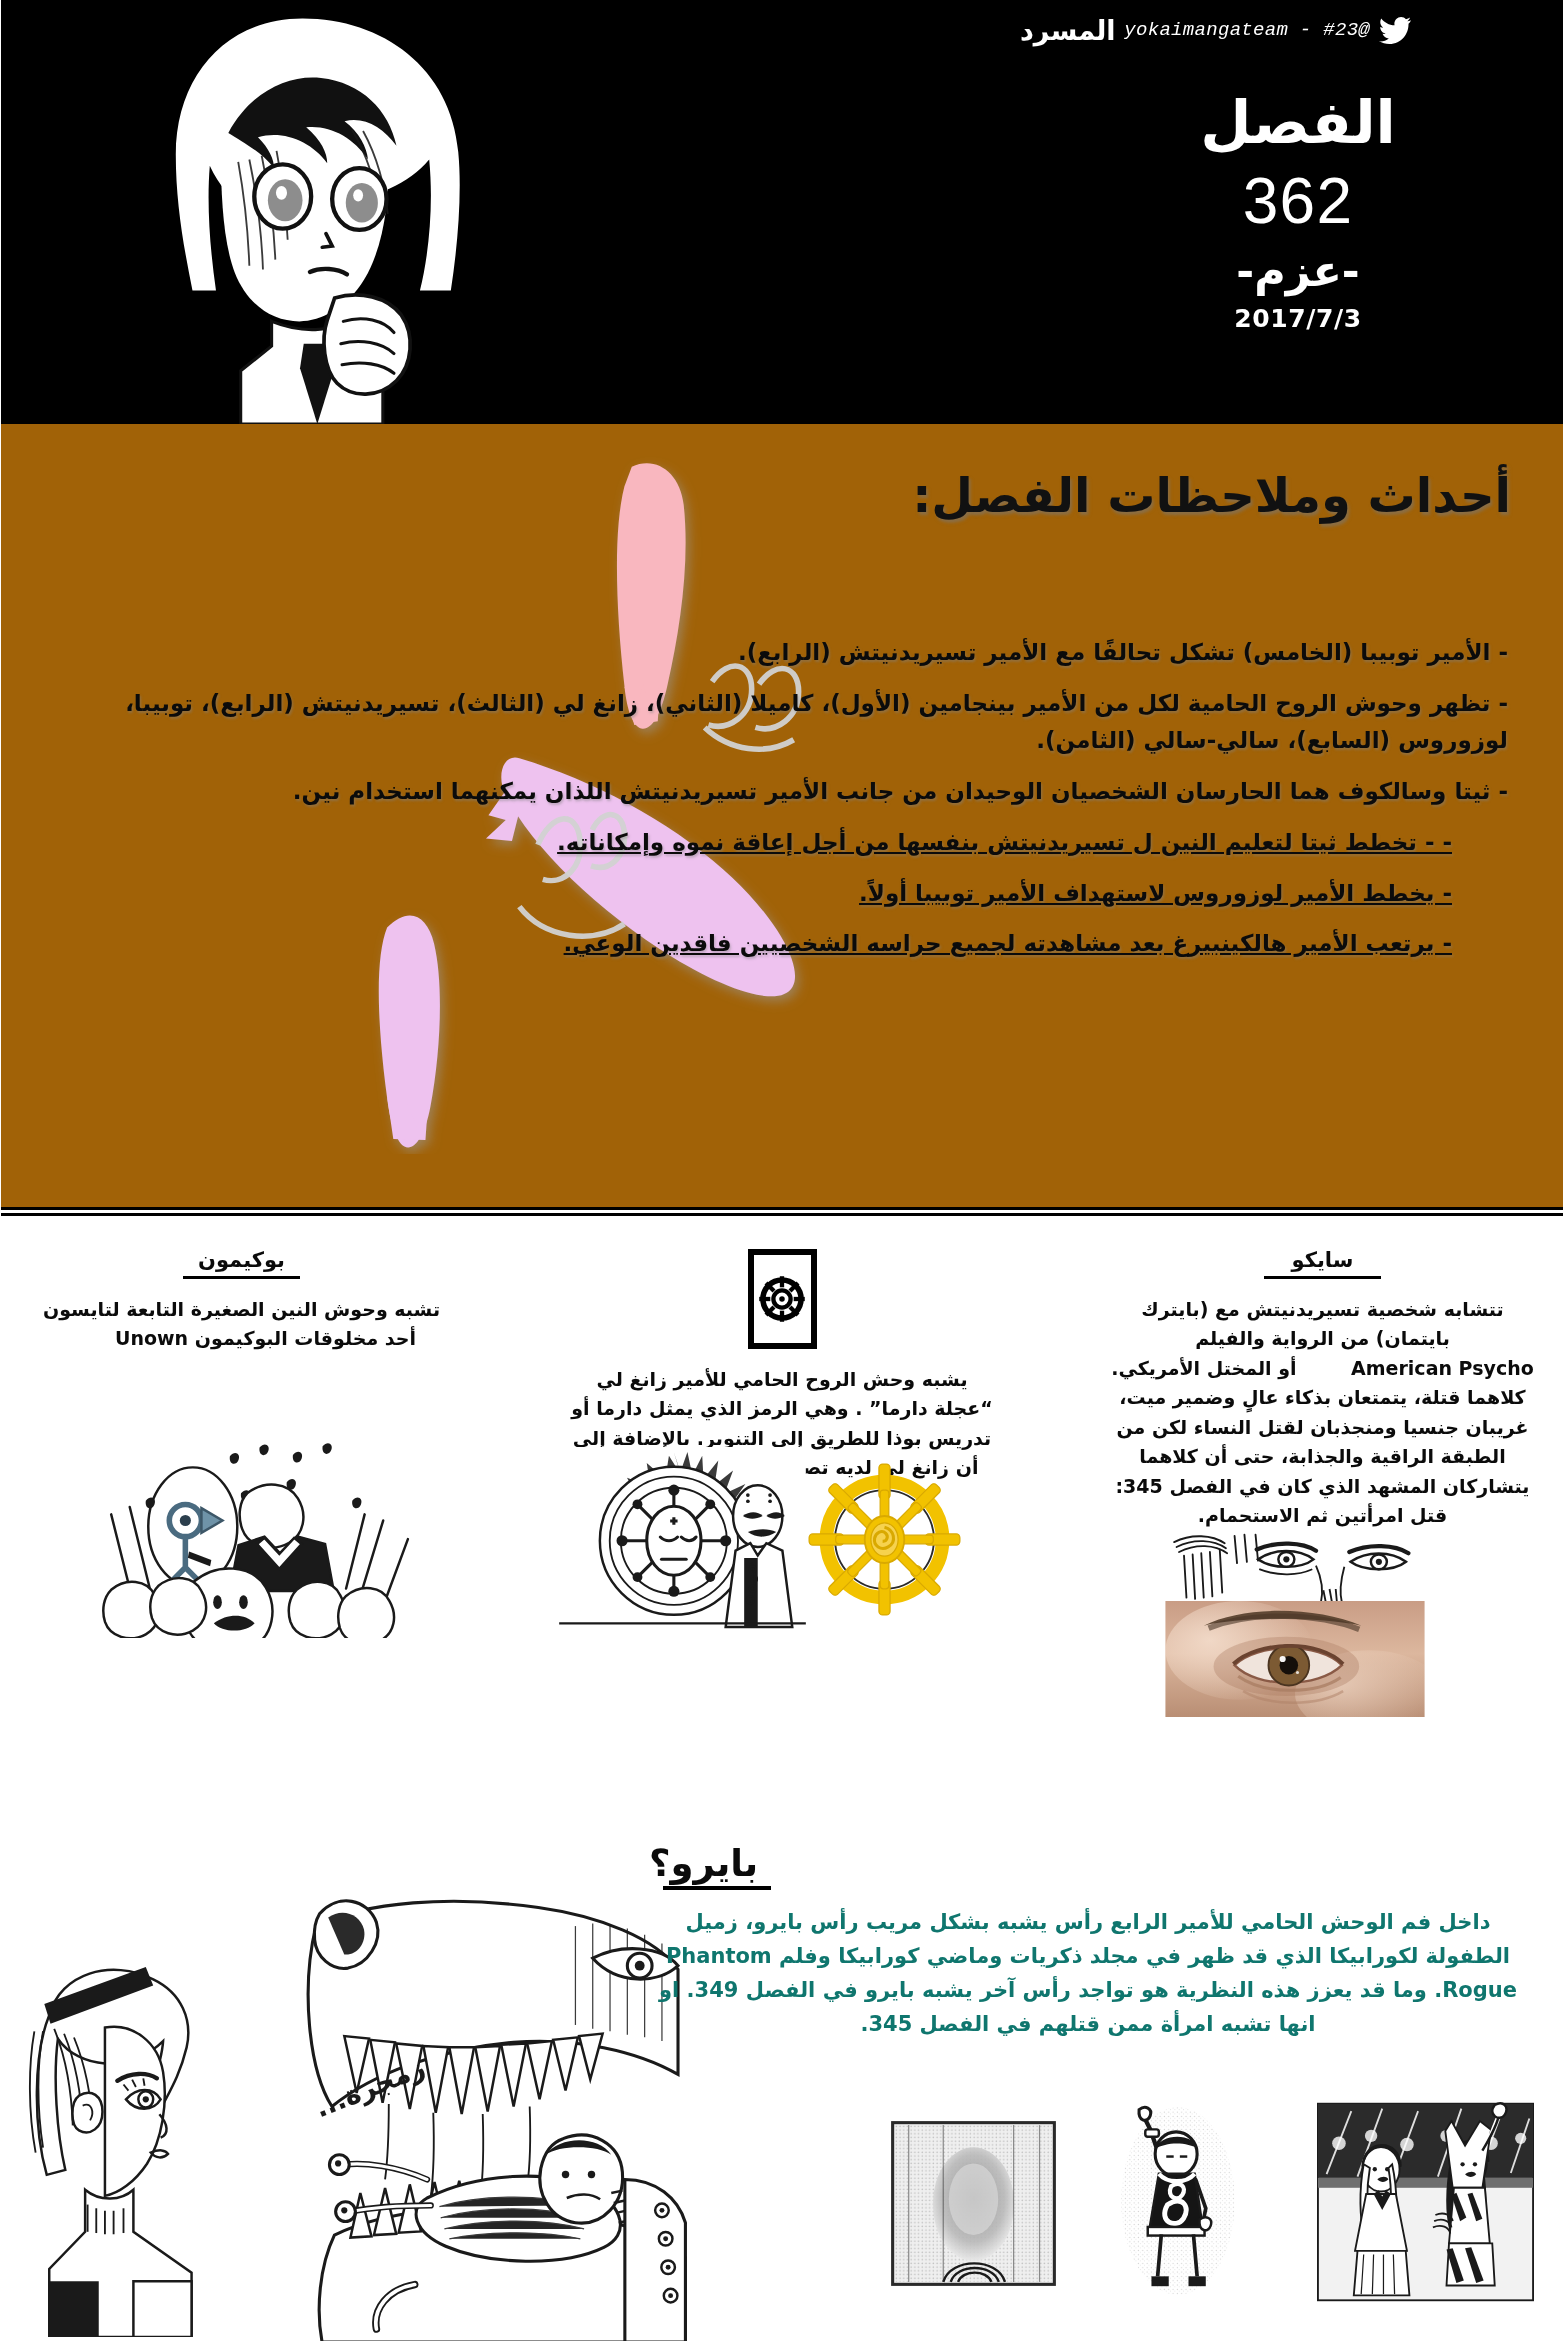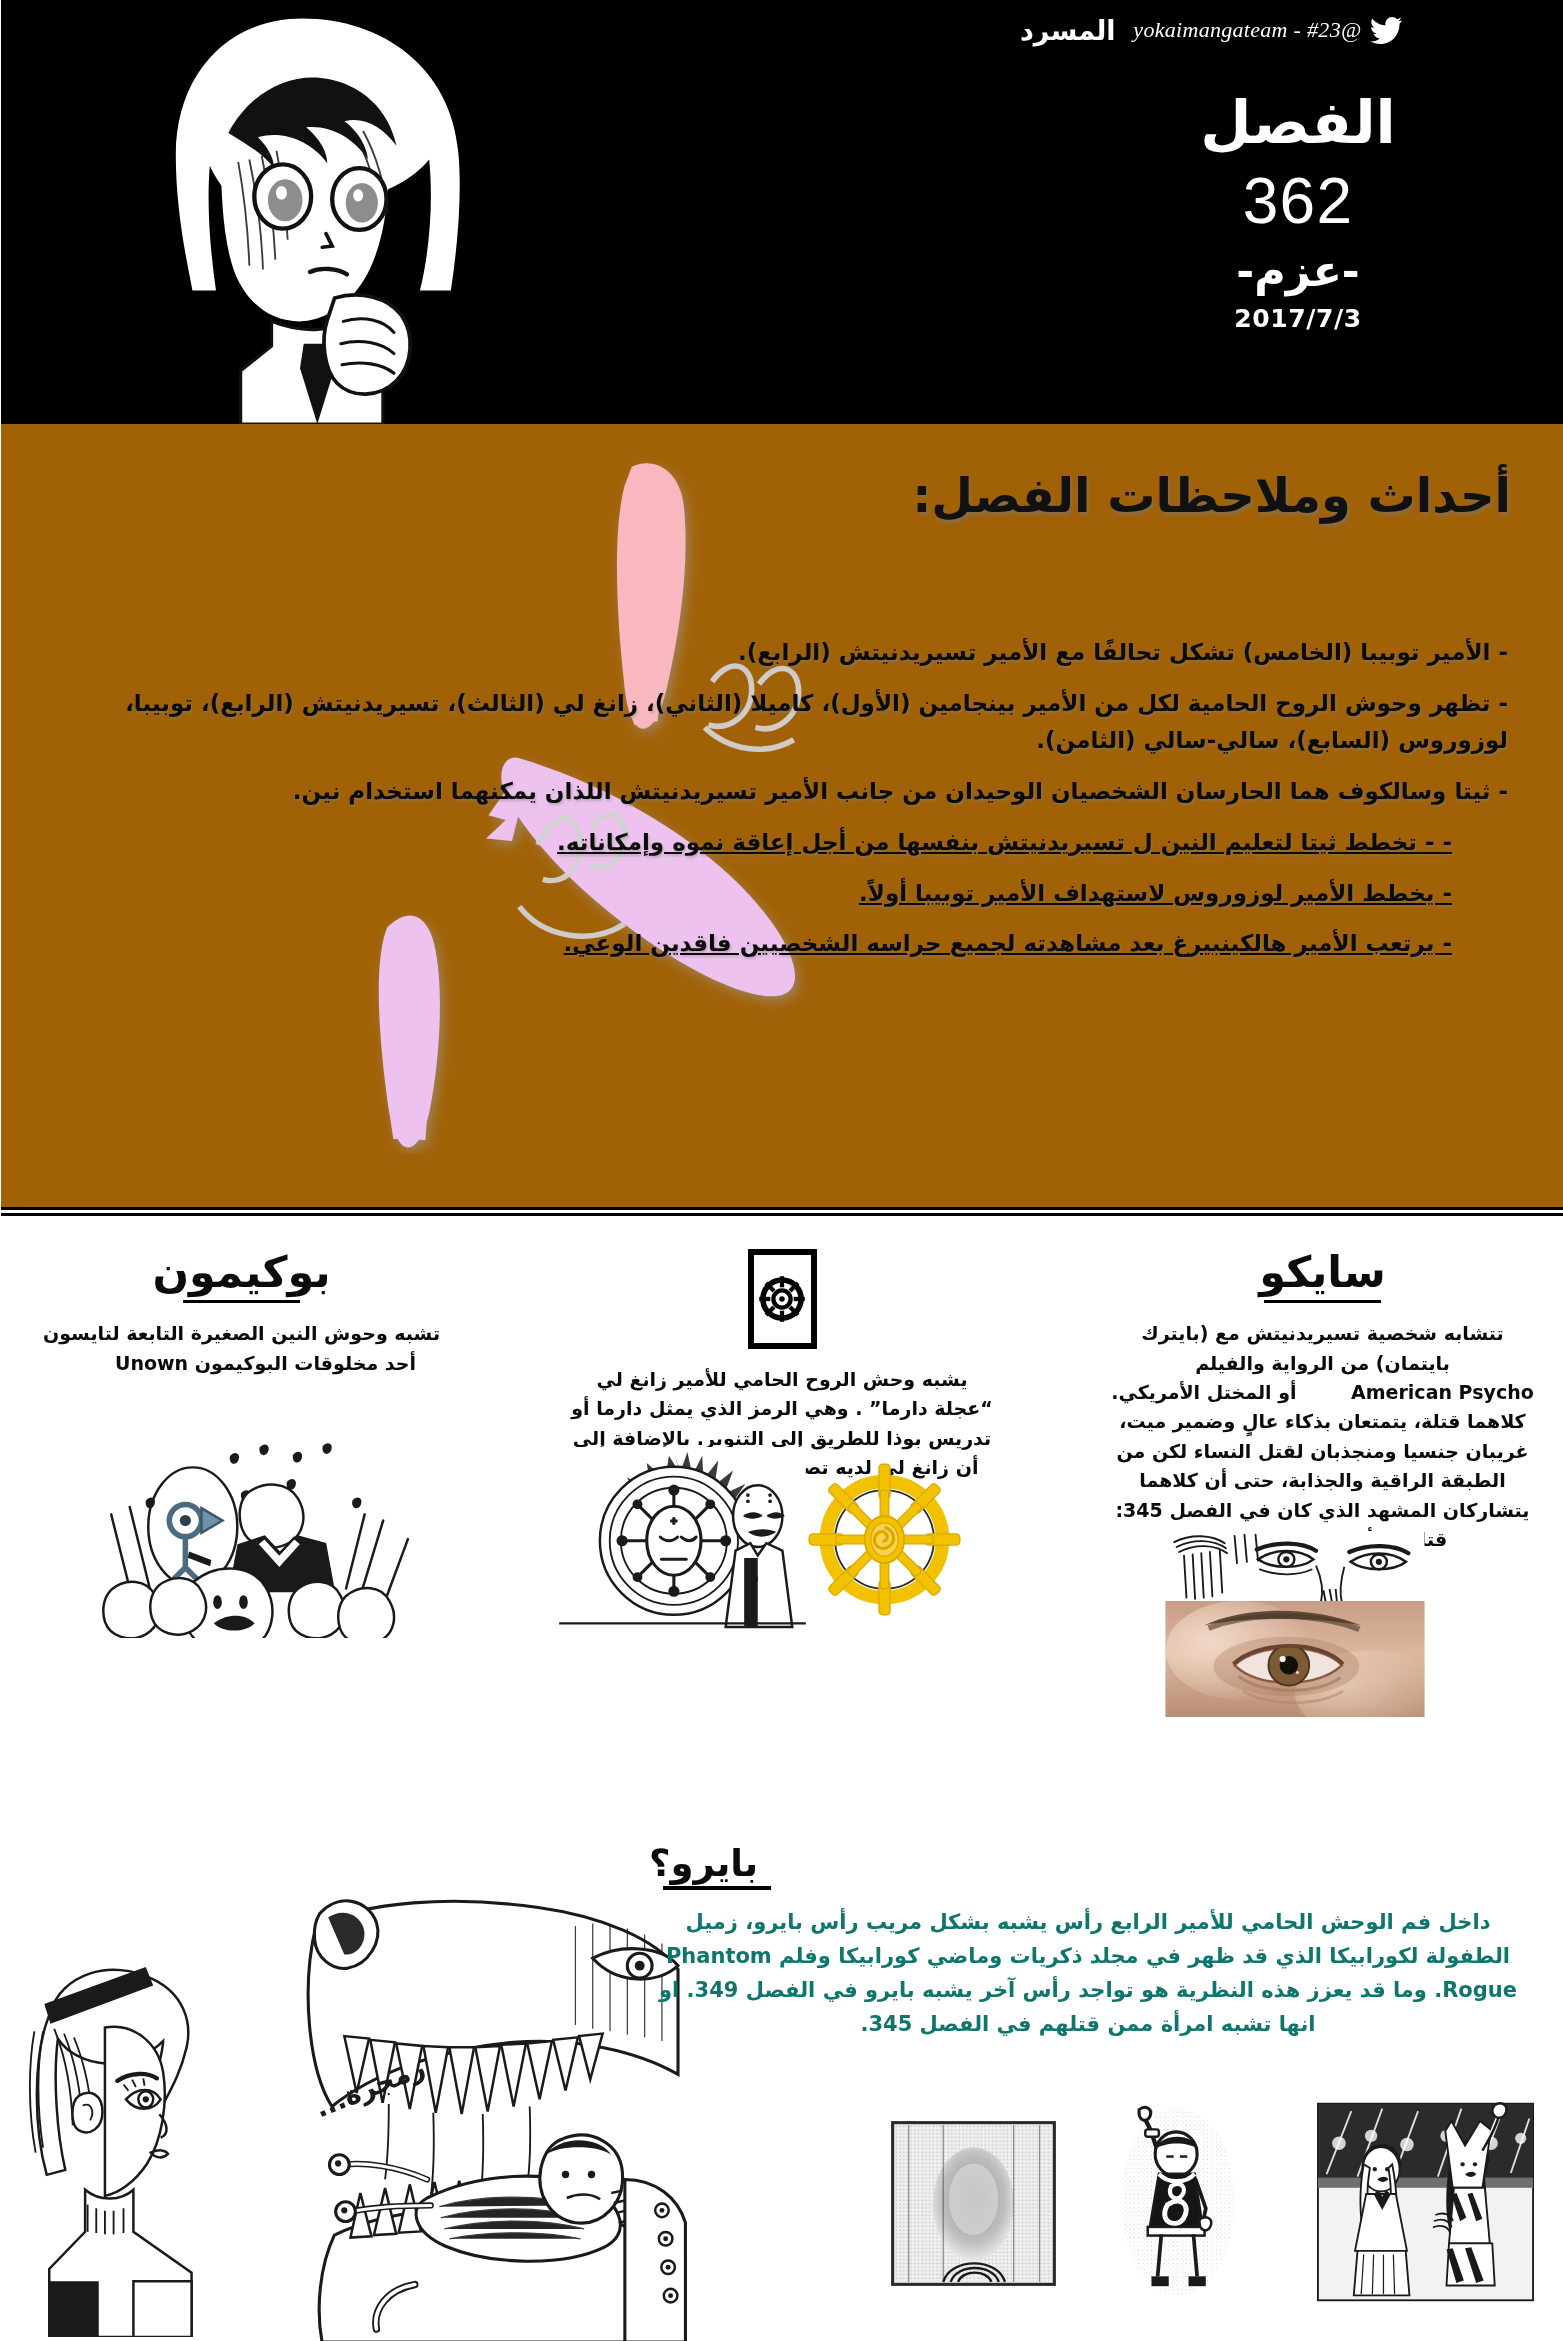--- a/index.html
+++ b/index.html
@@ -35,26 +35,25 @@
     height: 43px;
     display: flex;
     flex-direction: row;
     align-items: center;
     justify-content: flex-end;
     gap: 8.7px;
   }
   .tw-bird { width: 32px; height: 27px; flex: 0 0 auto; }
   .handle-text {
     color: #ffffff;
-    font-family: Liberation Serif, serif;
-    font-size: 22px;
+    font-family: Liberation Mono, monospace;
+    font-size: 19px;
     font-style: italic;
     letter-spacing: 0.3px;
     white-space: nowrap;
-    margin-left: 9px;
   }
   .glossary-text {
     color: #ffffff;
     font-family: "DejaVu Sans", sans-serif;
     font-size: 27px;
     font-weight: bold;
     white-space: nowrap;
   }
 
   .chapter-block {
@@ -170,21 +169,21 @@
     height: 587px;
     display: flex;
     flex-direction: row-reverse;
     justify-content: space-between;
     padding: 0 25px;
     direction: rtl;
   }
   .col { width: 433px; position: relative; }
   .col-title {
     font-family: "DejaVu Sans", sans-serif;
-    font-size: 43px;
+    font-size: 21px;
     font-weight: bold;
     color: #0b0b0b;
     text-align: center;
     line-height: 1.1;
   }
   .col-rule {
     width: 117px; height: 3.1px;
     background: #000000;
     margin: 3.7px auto 0 auto;
   }

